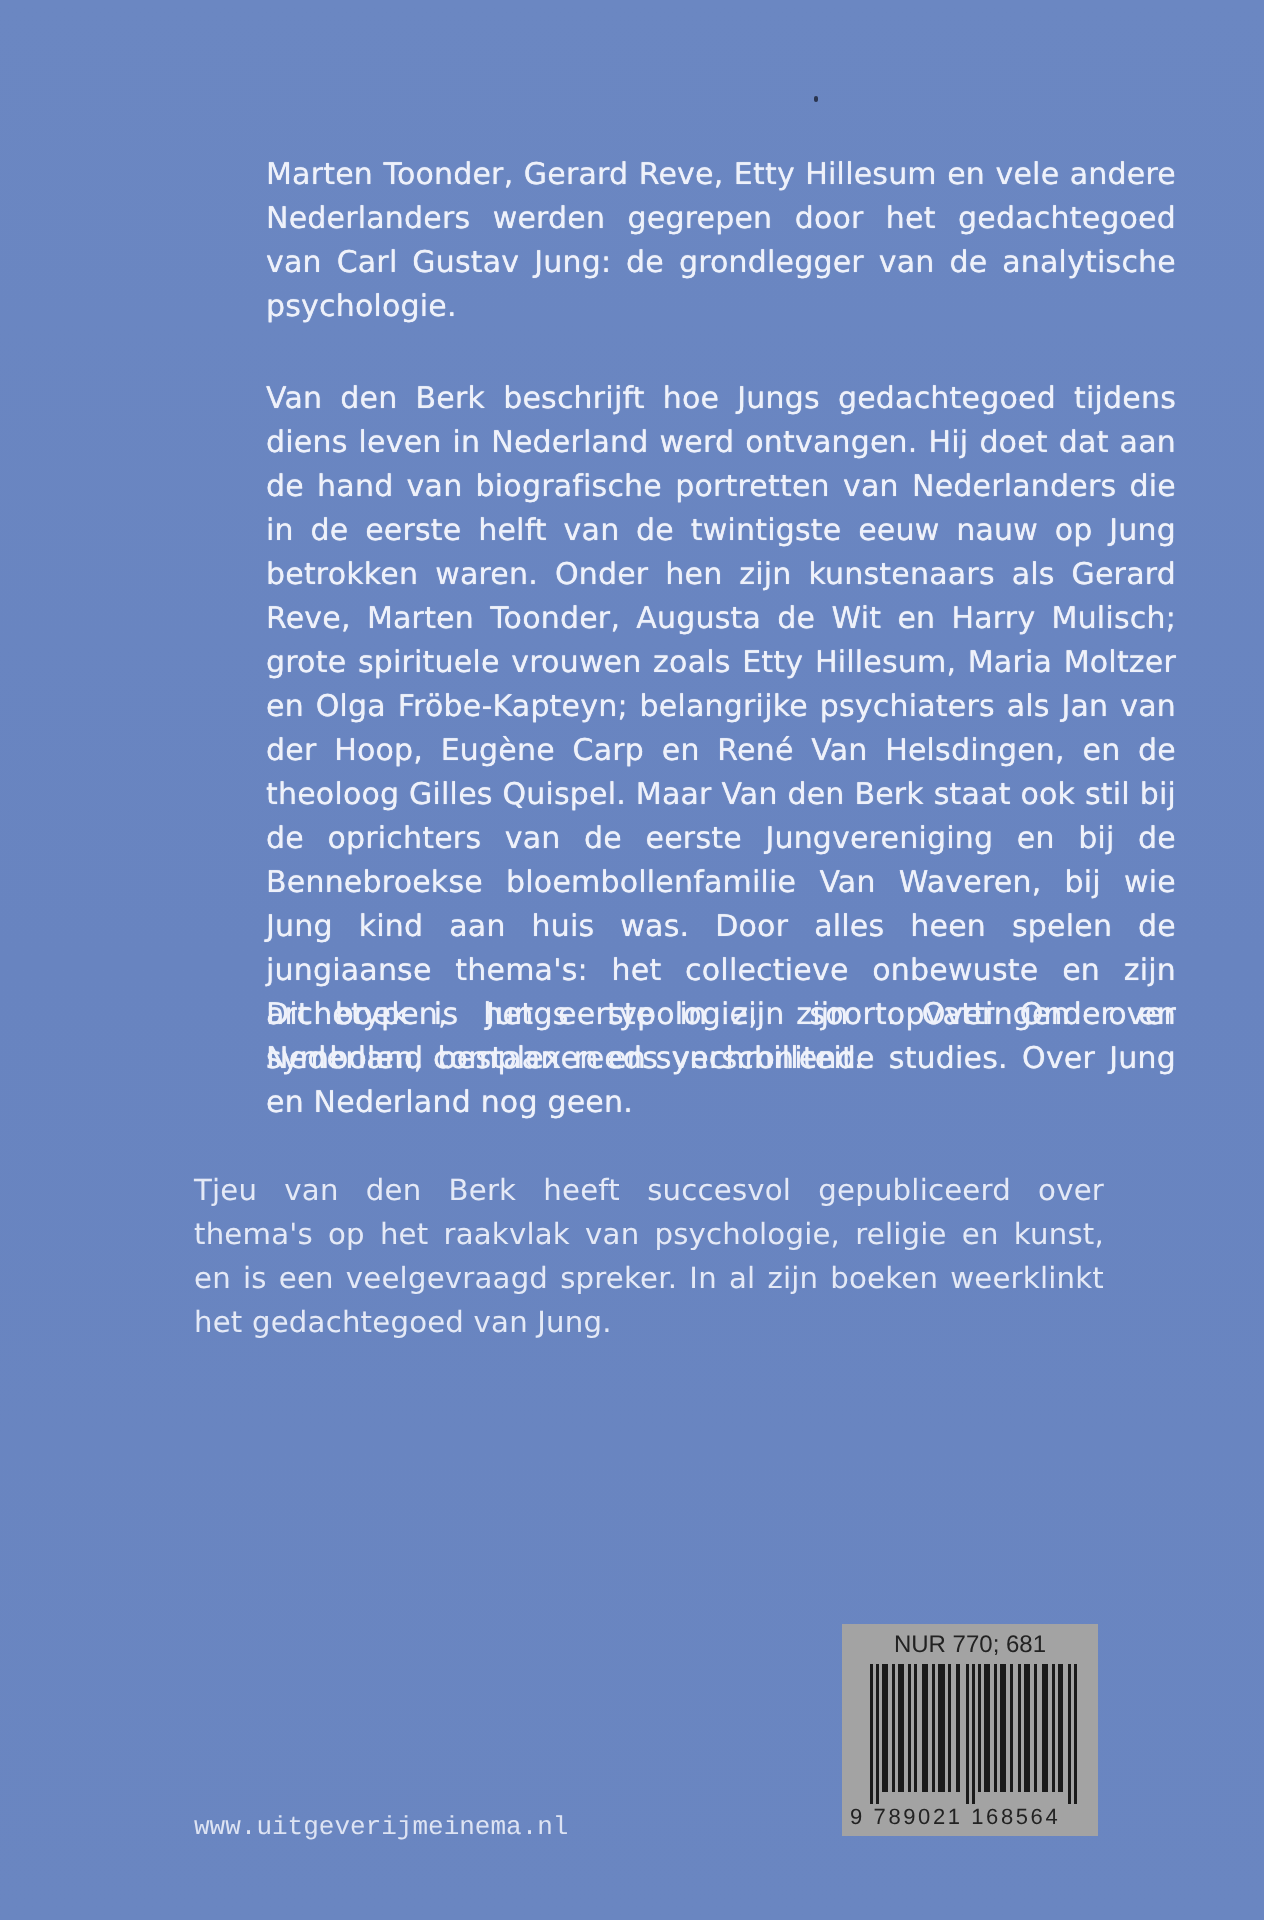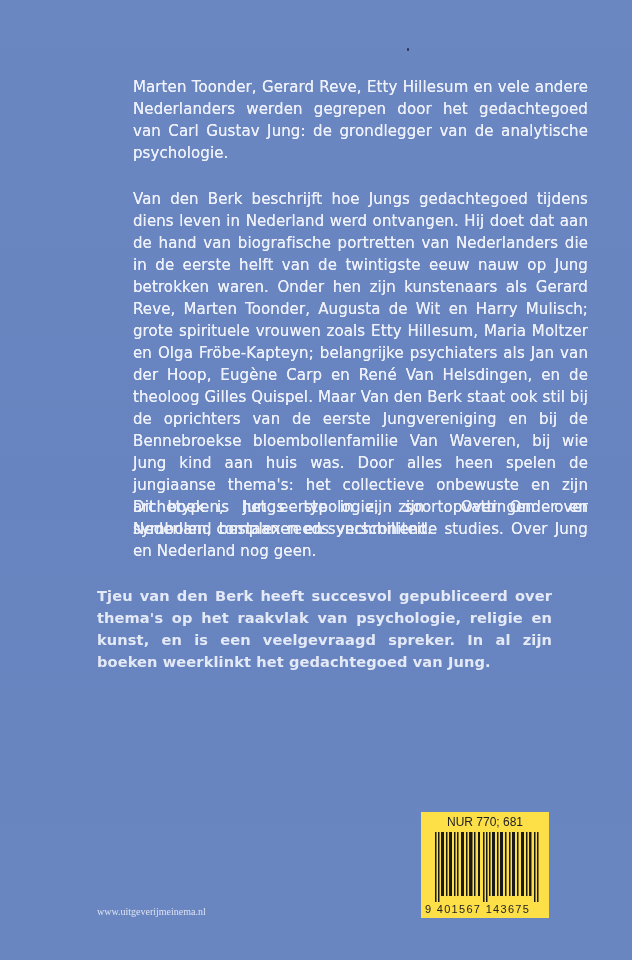--- a/index.html
+++ b/index.html
@@ -20,47 +20,47 @@
     color: #eef1fa;
     font-size: 15px;
     line-height: 22px;
     text-align: justify;
     letter-spacing: 0.1px;
   }
   .text-block p { margin: 0; }
   #p1 { top: 76px; }
   #p2 { top: 188px; }
   #p3 { top: 496px; }
-  #p4 { top: 585px; color: #e4e9f6; font-weight: bold; font-size: 14.6px; }
+  #p4 { top: 585px; color: #e4e9f6; font-weight: normal; font-size: 14.6px; }
   .medium { font-weight: normal; text-shadow: 0 0 0.4px #eef1fa; margin-left: 36px; }
   .barcode-box {
     position: absolute;
     left: 421px; top: 812px;
     width: 128px; height: 106px;
-    background: #fde047;
+    background: #a3a3a3;
   }
   .nur {
     position: absolute; top: 3px; left: 0; right: 0;
     text-align: center;
     font-family: "Liberation Sans", sans-serif;
     font-size: 12px; color: #222;
   }
   .bars {
     position: absolute; left: 14px; top: 20px; width: 104px; height: 70px;
   }
   .isbn {
     position: absolute; left: 4px; bottom: 3px;
     font-family: "Liberation Sans", sans-serif;
     font-size: 11px; color: #222; letter-spacing: 1.3px;
     white-space: nowrap;
   }
   .url {
     position: absolute; left: 97px; top: 906px;
-    font-family: Liberation Serif, serif;
-    font-size: 10px; color: #dde3f3;
+    font-family: Liberation Mono, monospace;
+    font-size: 13px; color: #dde3f3;
   }
   .speck {
     position: absolute; left: 407px; top: 48px; width: 2px; height: 3px;
     background: #2a3550; border-radius: 1px;
   }
 </style>
 </head>
 <body>
 
 <div class="cover"></div>
@@ -108,16 +108,16 @@
       <rect x="74" y="0" width="1.5" height="64"></rect>
       <rect x="77" y="0" width="3" height="64"></rect>
       <rect x="82" y="0" width="1.5" height="64"></rect>
       <rect x="86" y="0" width="3" height="64"></rect>
       <rect x="91" y="0" width="1.5" height="64"></rect>
       <rect x="94" y="0" width="2.5" height="64"></rect>
       <rect x="99" y="0" width="1.5" height="70"></rect>
       <rect x="102" y="0" width="1.5" height="70"></rect>
     </g>
   </svg>
-  <div class="isbn">9 401567 143675</div>
+  <div class="isbn">9 789021 168564</div>
 </div>
 
 <div class="url">www.uitgeverijmeinema.nl</div>
 
 </body></html>

